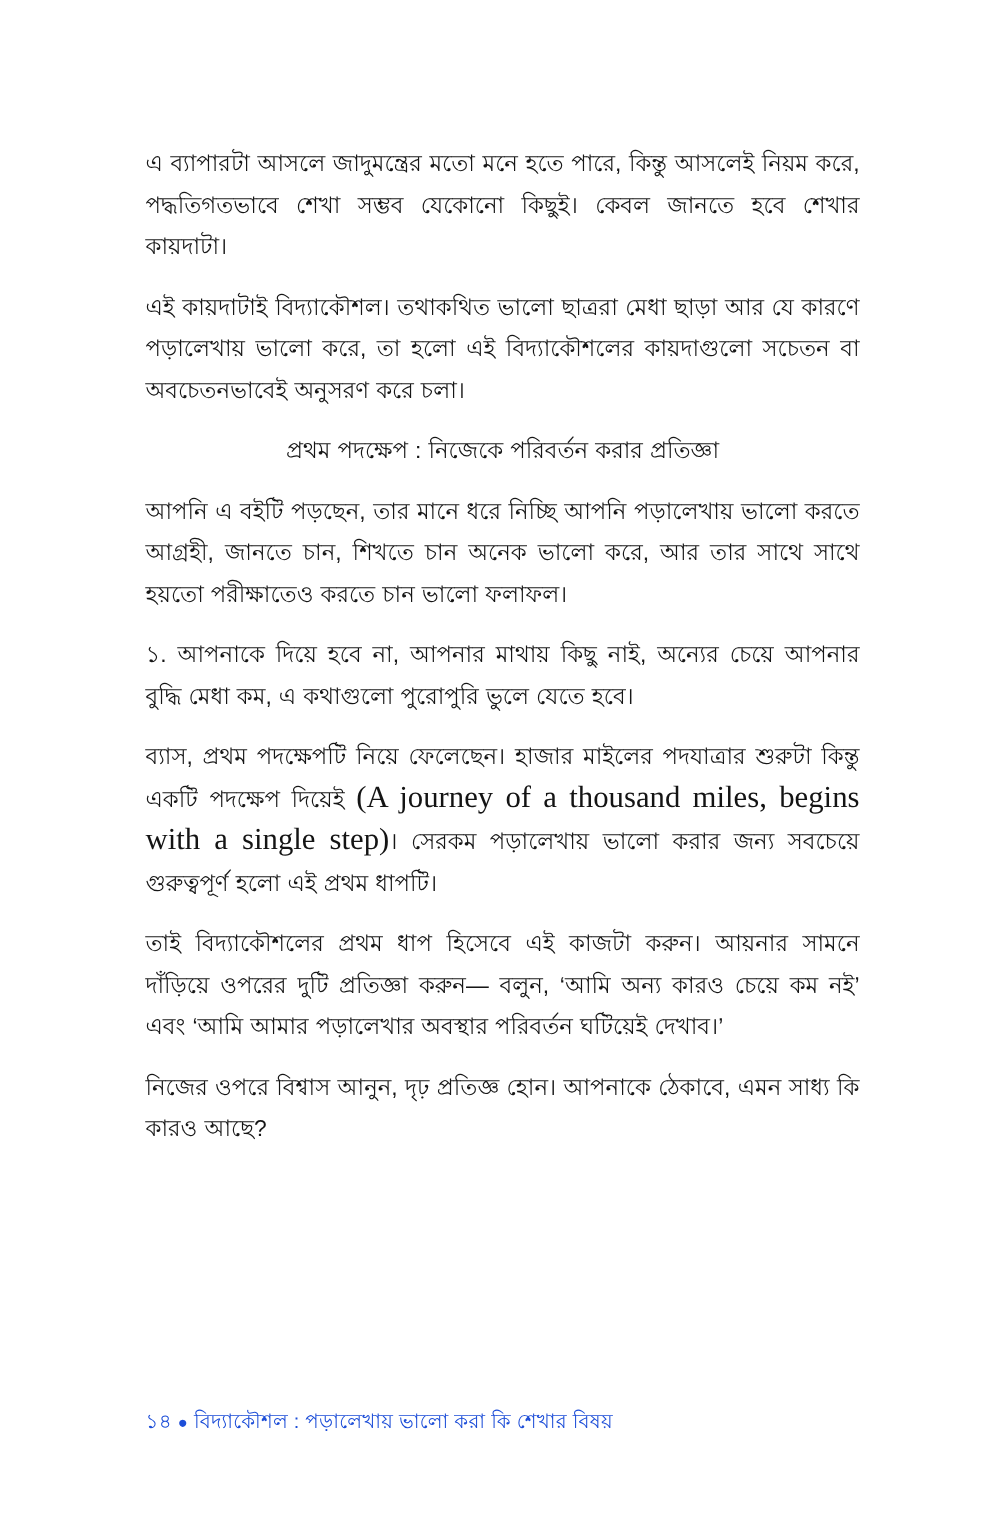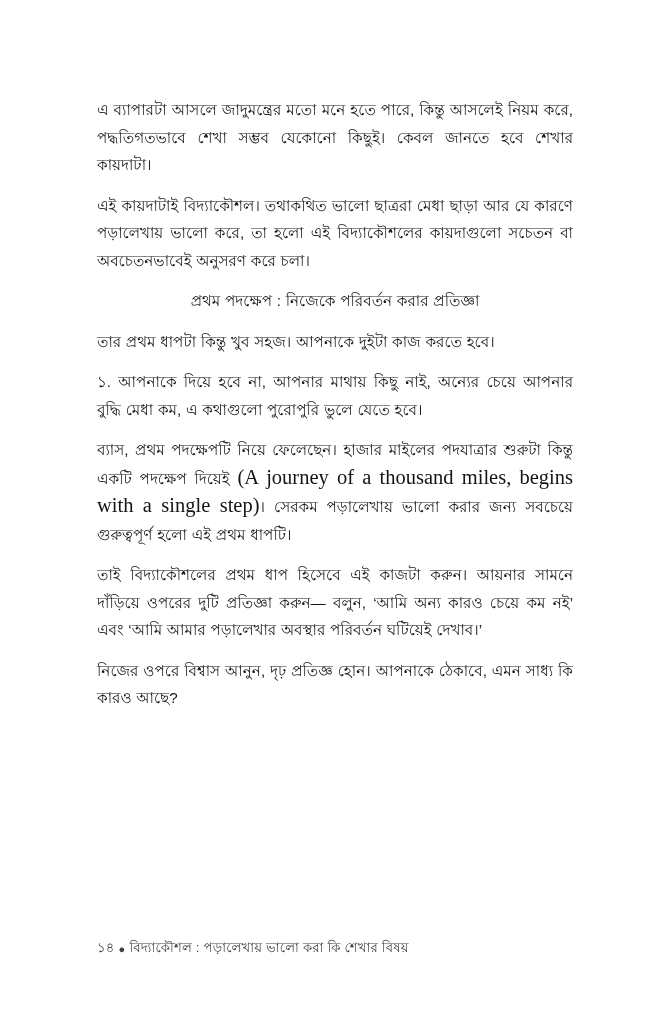--- a/index.html
+++ b/index.html
@@ -56,21 +56,21 @@
     word-spacing: 0px;
   }
 
   .footer {
     position: absolute;
     left: 97px;
     top: 938px;
     font-family: "Liberation Sans", "DejaVu Sans", sans-serif;
     font-size: 13.2px;
     line-height: 20px;
-    color: #404040;
+    color: #1d4ed8;
     white-space: nowrap;
     letter-spacing: 0.2px;
   }
 
   .footer .sep {
     padding: 0 4px;
     font-size: 11px;
     vertical-align: middle;
   }
 </style>
@@ -80,22 +80,22 @@
 <div class="page">
 
   <div class="content">
 
     <p class="para">এ ব্যাপারটা আসলে জাদুমন্ত্রের মতো মনে হতে পারে, কিন্তু আসলেই নিয়ম করে, পদ্ধতিগতভাবে শেখা সম্ভব যেকোনো কিছুই। কেবল জানতে হবে শেখার কায়দাটা।</p>
 
     <p class="para">এই কায়দাটাই বিদ্যাকৌশল। তথাকথিত ভালো ছাত্ররা মেধা ছাড়া আর যে কারণে পড়ালেখায় ভালো করে, তা হলো এই বিদ্যাকৌশলের কায়দাগুলো সচেতন বা অবচেতনভাবেই অনুসরণ করে চলা।</p>
 
     <p class="para heading">প্রথম পদক্ষেপ : নিজেকে পরিবর্তন করার প্রতিজ্ঞা</p>
 
+    <p class="para">আপনি এ বইটি পড়ছেন, তার মানে ধরে নিচ্ছি আপনি পড়ালেখায় ভালো করতে আগ্রহী, জানতে চান, শিখতে চান অনেক ভালো করে, আর তার সাথে সাথে হয়তো পরীক্ষাতেও করতে চান ভালো ফলাফল।</p>
 
-    <p class="para">তার প্রথম ধাপটা কিন্তু খুব সহজ। আপনাকে দুইটা কাজ করতে হবে।</p>
 
     <p class="para bold">১. আপনাকে দিয়ে হবে না, আপনার মাথায় কিছু নাই, অন্যের চেয়ে আপনার বুদ্ধি মেধা কম, এ কথাগুলো পুরোপুরি ভুলে যেতে হবে।</p>
 
 
 
     <p class="para"><span>ব্যাস, প্রথম পদক্ষেপটি নিয়ে ফেলেছেন। হাজার মাইলের পদযাত্রার শুরুটা কিন্তু একটি পদক্ষেপ দিয়েই </span><span class="en">(A journey of a thousand miles, begins with a single step)</span><span>। সেরকম পড়ালেখায় ভালো করার জন্য সবচেয়ে গুরুত্বপূর্ণ হলো এই প্রথম ধাপটি।</span></p>
 
     <p class="para">তাই বিদ্যাকৌশলের প্রথম ধাপ হিসেবে এই কাজটা করুন। আয়নার সামনে দাঁড়িয়ে ওপরের দুটি প্রতিজ্ঞা করুন— বলুন, ‘আমি অন্য কারও চেয়ে কম নই’ এবং ‘আমি আমার পড়ালেখার অবস্থার পরিবর্তন ঘটিয়েই দেখাব।’</p>
 
     <p class="para">নিজের ওপরে বিশ্বাস আনুন, দৃঢ় প্রতিজ্ঞ হোন। আপনাকে ঠেকাবে, এমন সাধ্য কি কারও আছে?</p>

